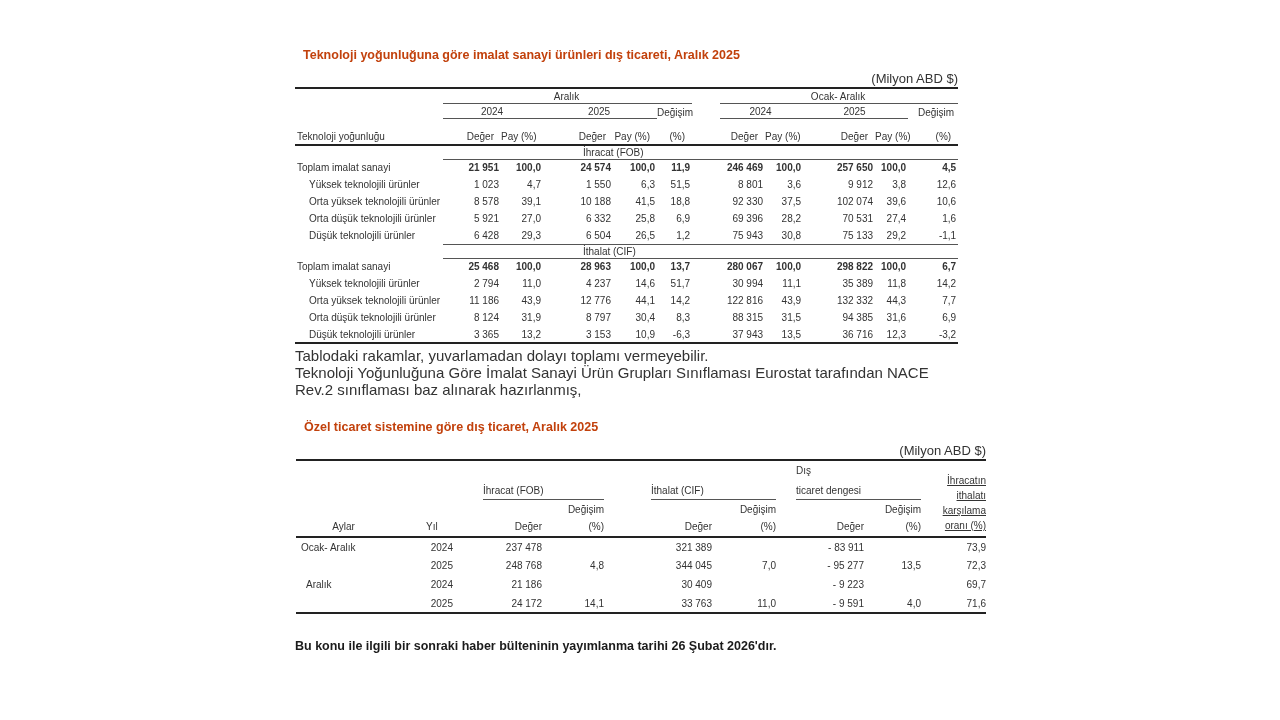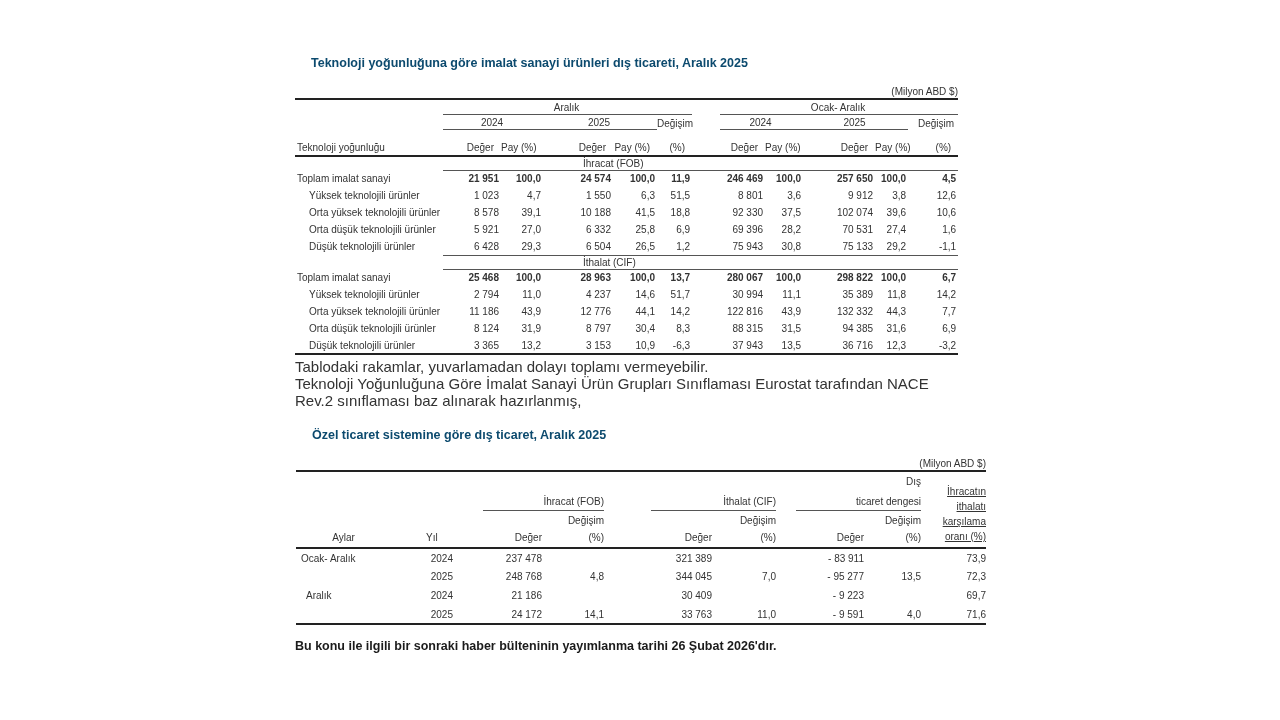--- a/index.html
+++ b/index.html
@@ -3,22 +3,22 @@
 <meta charset="utf-8">
 <style>
   html,body{margin:0;padding:0}
   body{
     width:1280px;height:720px;background:#ffffff;position:relative;overflow:hidden;
     font-family:"Liberation Sans",sans-serif;color:#333;
   }
   .blk{position:absolute}
   #blk1{left:295px;top:40px;width:663px}
   #blk2{left:296px;top:412px;width:690px}
-  .ttl{font-size:12.5px;font-weight:700;color:#0c4a6e;margin:16px;white-space:nowrap}
-  .unit{font-size:10px;text-align:right;margin:9px 0 1px;color:#333}
+  .ttl{font-size:12.5px;font-weight:700;color:#c2410c;margin:8px;white-space:nowrap}
+  .unit{font-size:13px;text-align:right;margin:9px 0 1px;color:#333}
   table{
     border-collapse:collapse;table-layout:fixed;width:100%;
     font-size:10px;color:#333;
     border-top:2px solid #222;border-bottom:2px solid #222;
   }
   thead{border-bottom:2px solid #222}
   th{font-weight:400}
   th,td{padding:0 2px 0 0;white-space:nowrap}
   
   #t1 .g1{height:15px}
@@ -38,21 +38,21 @@
   #t1 tbody td{text-align:right}
   #t1 .rowlabel{text-align:left;padding:0 0 0 2px}
   #t1 .indent{padding-left:14px}
   #t1 .total td{font-weight:700}
   .fnotes{margin-top:3px;font-size:15px;line-height:17px;color:#333}
   .fnotes p{margin:0}
   
   #t2 .h1{height:16px}
   #t2 .months-h{vertical-align:bottom;text-align:center;padding:0 0 4px 5px}
   #t2 .year-h{vertical-align:bottom;text-align:left;padding:0 0 4px 40px}
-  #t2 .gw{width:125px;margin-left:auto;text-align:right}
+  #t2 .gw{width:125px;margin-left:auto;text-align:left}
   #t2 .gw.ihr{width:121px}
   #t2 .grp{vertical-align:bottom}
   #t2 .grp .u{border-bottom:1px solid #555;padding-bottom:3px}
   #t2 .h1 .gw{padding-bottom:0}
   #t2 .h2{height:24px}
   #t2 .h3{height:15px}
   #t2 .h3 th{text-align:right;vertical-align:bottom;padding-right:2px}
   #t2 .h4{height:22px}
   #t2 .h4 th{text-align:right;vertical-align:bottom;padding:0 2px 4px 0}
   #t2 .cov-h{

